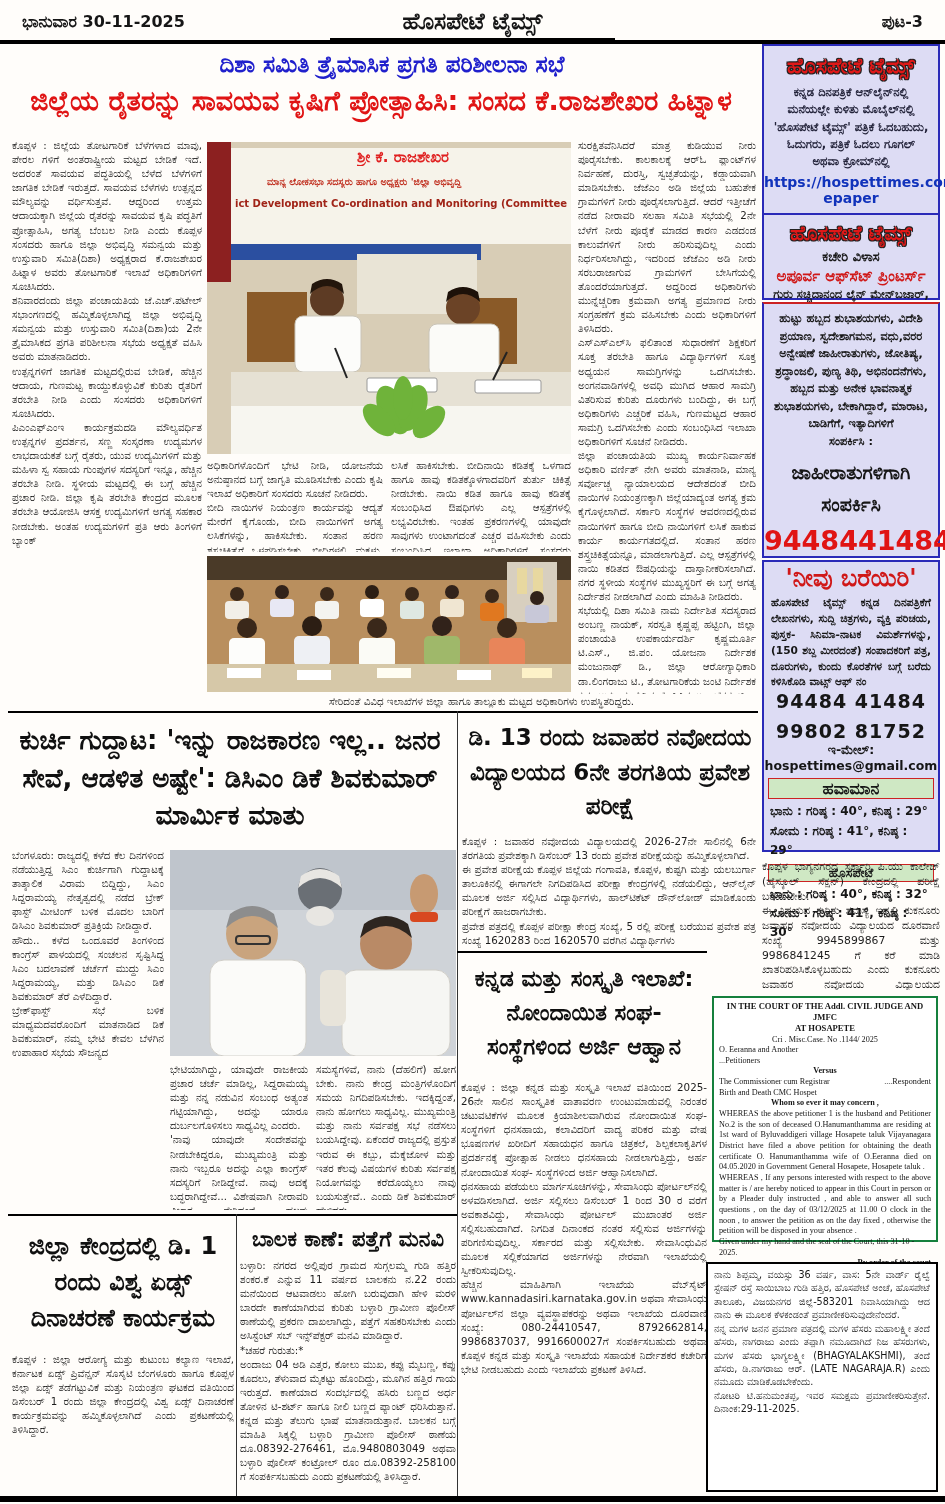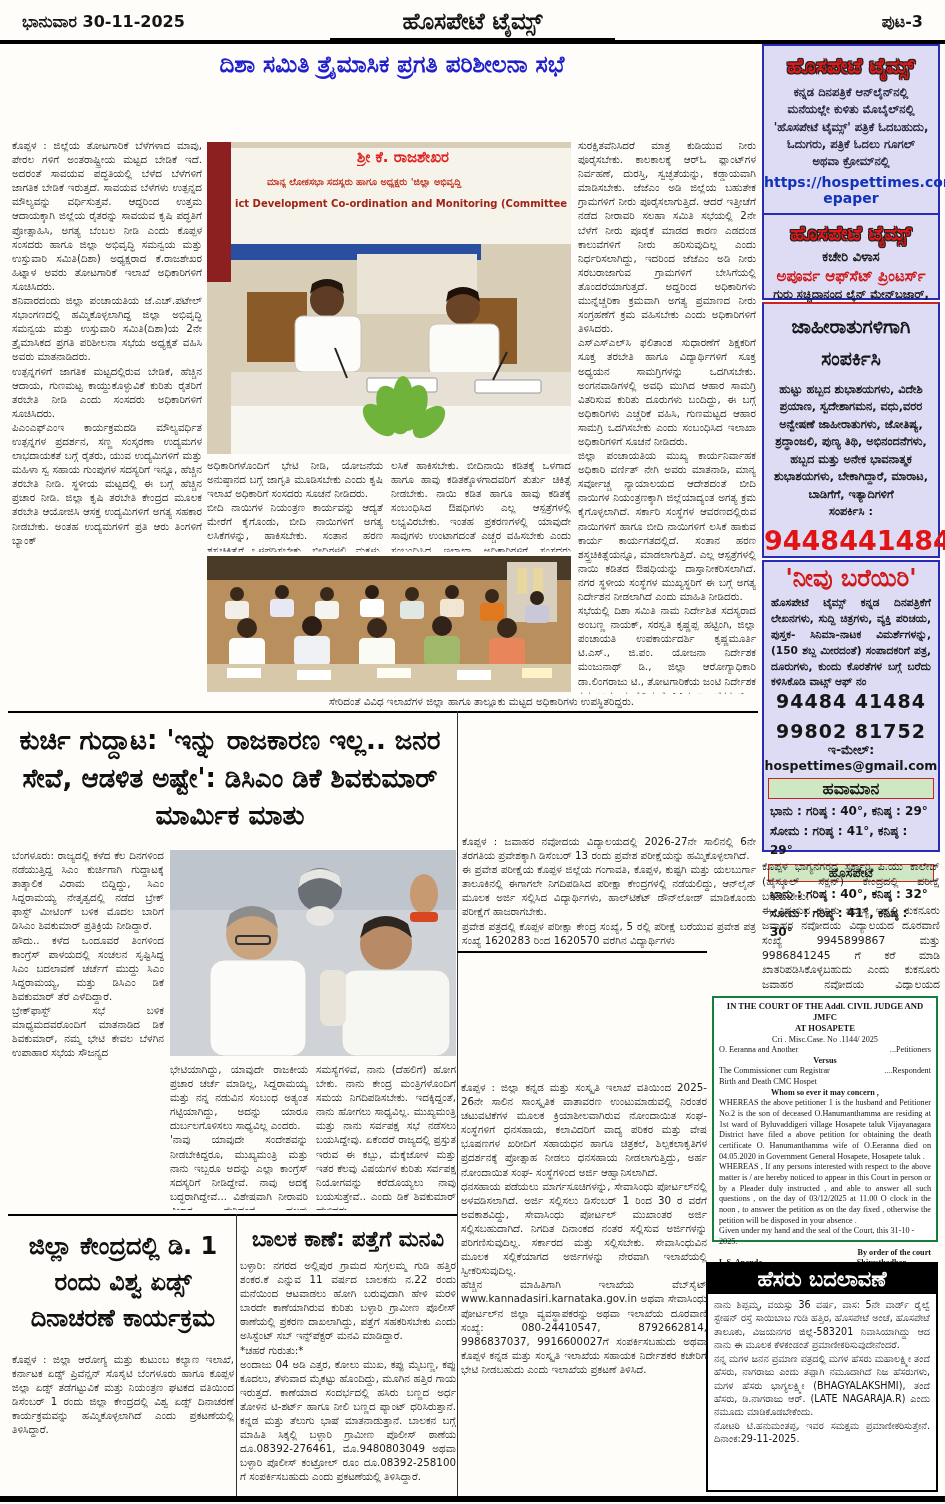--- a/index.html
+++ b/index.html
@@ -22,20 +22,21 @@
 <body>
 
 <div id="paper">
 
   <div class="abs" style="left:22px;top:12px;font-size:16px;font-weight:bold;">ಭಾನುವಾರ 30-11-2025</div>
   <div class="abs center" style="left:330px;top:8px;width:285px;font-size:23px;font-weight:bold;border-bottom:3px solid #000;padding-bottom:3px;">ಹೊಸಪೇಟೆ ಟೈಮ್ಸ್</div>
   <div class="abs" style="right:22px;top:12px;font-size:16px;font-weight:bold;">ಪುಟ-3</div>
   <div class="abs rule-h" style="left:0;top:40px;width:945px;height:4px;"></div>
 
   <div class="abs hl" style="left:52px;top:50px;width:680px;font-size:23px;color:#2020cc;">ದಿಶಾ ಸಮಿತಿ ತ್ರೈಮಾಸಿಕ ಪ್ರಗತಿ ಪರಿಶೀಲನಾ ಸಭೆ</div>
+  <div class="abs hl" style="left:5px;top:84px;width:752px;font-size:27px;color:#e01414;">ಜಿಲ್ಲೆಯ ರೈತರನ್ನು ಸಾವಯವ ಕೃಷಿಗೆ ಪ್ರೋತ್ಸಾಹಿಸಿ: ಸಂಸದ ಕೆ.ರಾಜಶೇಖರ ಹಿಟ್ನಾಳ</div>
 
   <div class="abs body-txt just pre" style="left:12px;top:138px;width:190px;height:556px;">ಕೊಪ್ಪಳ : ಜಿಲ್ಲೆಯ ತೋಟಗಾರಿಕೆ ಬೆಳೆಗಳಾದ ಮಾವು, ಪೇರಲ ಗಳಿಗೆ ಅಂತರಾಷ್ಟ್ರೀಯ ಮಟ್ಟದ ಬೇಡಿಕೆ ಇದೆ. ಅದರಂತೆ ಸಾವಯವ ಪದ್ಧತಿಯಲ್ಲಿ ಬೆಳೆದ ಬೆಳೆಗಳಿಗೆ ಜಾಗತಿಕ ಬೇಡಿಕೆ ಇರುತ್ತದೆ. ಸಾವಯವ ಬೆಳೆಗಳು ಉತ್ಪನ್ನದ ಮೌಲ್ಯವನ್ನು ವರ್ಧಿಸುತ್ತವೆ. ಆದ್ದರಿಂದ ಉತ್ತಮ ಆದಾಯಕ್ಕಾಗಿ ಜಿಲ್ಲೆಯ ರೈತರನ್ನು ಸಾವಯವ ಕೃಷಿ ಪದ್ಧತಿಗೆ ಪ್ರೋತ್ಸಾಹಿಸಿ, ಅಗತ್ಯ ಬೆಂಬಲ ನೀಡಿ ಎಂದು ಕೊಪ್ಪಳ ಸಂಸದರು ಹಾಗೂ ಜಿಲ್ಲಾ ಅಭಿವೃದ್ಧಿ ಸಮನ್ವಯ ಮತ್ತು ಉಸ್ತುವಾರಿ ಸಮಿತಿ(ದಿಶಾ) ಅಧ್ಯಕ್ಷರಾದ ಕೆ.ರಾಜಶೇಖರ ಹಿಟ್ನಾಳ ಅವರು ತೋಟಗಾರಿಕೆ ಇಲಾಖೆ ಅಧಿಕಾರಿಗಳಿಗೆ ಸೂಚಿಸಿದರು.
 ಶನಿವಾರದಂದು ಜಿಲ್ಲಾ ಪಂಚಾಯತಿಯ ಜೆ.ಎಚ್.ಪಟೇಲ್ ಸಭಾಂಗಣದಲ್ಲಿ ಹಮ್ಮಿಕೊಳ್ಳಲಾಗಿದ್ದ ಜಿಲ್ಲಾ ಅಭಿವೃದ್ಧಿ ಸಮನ್ವಯ ಮತ್ತು ಉಸ್ತುವಾರಿ ಸಮಿತಿ(ದಿಶಾ)ಯ 2ನೇ ತ್ರೈಮಾಸಿಕದ ಪ್ರಗತಿ ಪರಿಶೀಲನಾ ಸಭೆಯ ಅಧ್ಯಕ್ಷತೆ ವಹಿಸಿ ಅವರು ಮಾತನಾಡಿದರು.
 ಉತ್ಪನ್ನಗಳಿಗೆ ಜಾಗತಿಕ ಮಟ್ಟದಲ್ಲಿರುವ ಬೇಡಿಕೆ, ಹೆಚ್ಚಿನ ಆದಾಯ, ಗುಣಮಟ್ಟ ಕಾಯ್ದುಕೊಳ್ಳುವಿಕೆ ಕುರಿತು ರೈತರಿಗೆ ತರಬೇತಿ ನೀಡಿ ಎಂದು ಸಂಸದರು ಅಧಿಕಾರಿಗಳಿಗೆ ಸೂಚಿಸಿದರು.
 ಪಿಎಂಎಫ್‌ಎಂಇ ಕಾರ್ಯಕ್ರಮದಡಿ ಮೌಲ್ಯವರ್ಧಿತ ಉತ್ಪನ್ನಗಳ ಪ್ರದರ್ಶನ, ಸಣ್ಣ ಸಂಸ್ಕರಣಾ ಉದ್ಯಮಗಳ ಲಾಭದಾಯಕತೆ ಬಗ್ಗೆ ರೈತರು, ಯುವ ಉದ್ಯಮಿಗಳಿಗೆ ಮತ್ತು ಮಹಿಳಾ ಸ್ವ ಸಹಾಯ ಗುಂಪುಗಳ ಸದಸ್ಯರಿಗೆ ಇನ್ನೂ, ಹೆಚ್ಚಿನ ತರಬೇತಿ ನೀಡಿ. ಸ್ಥಳೀಯ ಮಟ್ಟದಲ್ಲಿ ಈ ಬಗ್ಗೆ ಹೆಚ್ಚಿನ ಪ್ರಚಾರ ನೀಡಿ. ಜಿಲ್ಲಾ ಕೃಷಿ ತರಬೇತಿ ಕೇಂದ್ರದ ಮೂಲಕ ತರಬೇತಿ ಆಯೋಜಿಸಿ ಆಸಕ್ತ ಉದ್ಯಮಿಗಳಿಗೆ ಅಗತ್ಯ ಸಹಕಾರ ನೀಡಬೇಕು. ಅಂತಹ ಉದ್ಯಮಗಳಿಗೆ ಪ್ರತಿ ಆರು ತಿಂಗಳಿಗೆ ಬ್ಯಾಂಕ್</div>
 
   <div class="abs" style="left:207px;top:142px;width:364px;height:312px;">
     <svg class="svgph" width="364" height="312" viewBox="0 0 364 312">
       <rect width="364" height="312" fill="#d8cdb6"></rect>
       <rect x="0" y="0" width="24" height="140" fill="#8c2020"></rect>
@@ -156,24 +157,26 @@
       <rect x="240" y="62" width="28" height="10" rx="4" fill="#d84820"></rect>
       <rect x="150" y="120" width="26" height="56" rx="8" fill="#e8e4da"></rect>
     </svg>
   </div>
 
   <div class="abs body-txt just pre" style="left:170px;top:1062px;width:138px;height:148px;">ಭೇಟಿಯಾಗಿದ್ದು, ಯಾವುದೇ ರಾಜಕೀಯ ಪ್ರಚಾರ ಚರ್ಚೆ ಮಾಡಿಲ್ಲ, ಸಿದ್ದರಾಮಯ್ಯ ಮತ್ತು ನನ್ನ ನಡುವಿನ ಸಂಬಂಧ ಅತ್ಯಂತ ಗಟ್ಟಿಯಾಗಿದ್ದು, ಅದನ್ನು ಯಾರೂ ದುರ್ಬಲಗೊಳಿಸಲು ಸಾಧ್ಯವಿಲ್ಲ ಎಂದರು.
 'ನಾವು ಯಾವುದೇ ಸಂದೇಶವನ್ನು ನೀಡಬೇಕಿದ್ದರೂ, ಮುಖ್ಯಮಂತ್ರಿ ಮತ್ತು ನಾನು ಇಬ್ಬರೂ ಅದನ್ನು ಎಲ್ಲಾ ಕಾಂಗ್ರೆಸ್ ಸದಸ್ಯರಿಗೆ ನೀಡಿದ್ದೇವೆ. ನಾವು ಅದಕ್ಕೆ ಬದ್ಧರಾಗಿದ್ದೇವೆ... ವಿಶೇಷವಾಗಿ ನೀರಾವರಿ ವಿಚಾರ ಸೇರಿದಂತೆ ಹಲವು ಬಗೆಹರಿಸಬೇಕಾದ</div>
   <div class="abs body-txt just pre" style="left:316px;top:1062px;width:140px;height:148px;">ಸಮಸ್ಯೆಗಳಿವೆ, ನಾನು (ದೆಹಲಿಗೆ) ಹೋಗ ಬೇಕು. ನಾನು ಕೇಂದ್ರ ಮಂತ್ರಿಗಳೊಂದಿಗೆ ಸಮಯ ನಿಗದಿಪಡಿಸಬೇಕು. ಇದಕ್ಕಿದ್ದಂತೆ, ನಾನು ಹೋಗಲು ಸಾಧ್ಯವಿಲ್ಲ. ಮುಖ್ಯಮಂತ್ರಿ ಮತ್ತು ನಾನು ಸರ್ವಪಕ್ಷ ಸಭೆ ನಡೆಸಲು ಬಯಸಿದ್ದೇವು. ಏಕೆಂದರೆ ರಾಜ್ಯದಲ್ಲಿ ಪ್ರಸ್ತುತ ಇರುವ ಈ ಕಬ್ಬು, ಮೆಕ್ಕೆಜೋಳ ಮತ್ತು ಇತರ ಕೆಲವು ವಿಷಯಗಳ ಕುರಿತು ಸರ್ವಪಕ್ಷ ನಿಯೋಗವನ್ನು ಕರೆದೊಯ್ಯಲು ನಾವು ಬಯಸುತ್ತೇವೆ.. ಎಂದು ಡಿಕೆ ಶಿವಕುಮಾರ್ ಹೇಳಿದರು.
 ಮತ್ತು ನಗರಾಭಿವೃದ್ಧಿಯಲ್ಲಿ ಬಹಳಷ್ಟು ಹೇಳಿದರು.</div>
 
+  <div class="abs hl" style="left:466px;top:720px;width:288px;font-size:23px;color:#101010;line-height:1.5;">ಡಿ. 13 ರಂದು ಜವಾಹರ ನವೋದಯ ವಿದ್ಯಾಲಯದ 6ನೇ ತರಗತಿಯ ಪ್ರವೇಶ ಪರೀಕ್ಷೆ</div>
   <div class="abs body-txt just pre" style="left:462px;top:834px;width:294px;height:116px;">ಕೊಪ್ಪಳ : ಜವಾಹರ ನವೋದಯ ವಿದ್ಯಾಲಯದಲ್ಲಿ 2026-27ನೇ ಸಾಲಿನಲ್ಲಿ 6ನೇ ತರಗತಿಯ ಪ್ರವೇಶಕ್ಕಾಗಿ ಡಿಸೆಂಬರ್ 13 ರಂದು ಪ್ರವೇಶ ಪರೀಕ್ಷೆಯನ್ನು ಹಮ್ಮಿಕೊಳ್ಳಲಾಗಿದೆ.
 ಈ ಪ್ರವೇಶ ಪರೀಕ್ಷೆಯ ಕೊಪ್ಪಳ ಜಿಲ್ಲೆಯ ಗಂಗಾವತಿ, ಕೊಪ್ಪಳ, ಕುಷ್ಟಗಿ ಮತ್ತು ಯಲಬುರ್ಗಾ ತಾಲೂಕಿನಲ್ಲಿ ಈಗಾಗಲೇ ನಿಗದಿಪಡಿಸಿದ ಪರೀಕ್ಷಾ ಕೇಂದ್ರಗಳಲ್ಲಿ ನಡೆಯಲಿದ್ದು, ಆನ್‌ಲೈನ್ ಮೂಲಕ ಅರ್ಜಿ ಸಲ್ಲಿಸಿದ ವಿದ್ಯಾರ್ಥಿಗಳು, ಹಾಲ್‌ಟಿಕೆಟ್ ಡೌನ್‌ಲೋಡ್ ಮಾಡಿಕೊಂಡು ಪರೀಕ್ಷೆಗೆ ಹಾಜರಾಗಬೇಕು.
 ಪ್ರವೇಶ ಪತ್ರದಲ್ಲಿ ಕೊಪ್ಪಳ ಪರೀಕ್ಷಾ ಕೇಂದ್ರ ಸಂಖ್ಯೆ, 5 ರಲ್ಲಿ ಪರೀಕ್ಷೆ ಬರೆಯುವ ಪ್ರವೇಶ ಪತ್ರ ಸಂಖ್ಯೆ 1620283 ರಿಂದ 1620570 ವರೆಗಿನ ವಿದ್ಯಾರ್ಥಿಗಳು</div>
 
+  <div class="abs hl" style="left:462px;top:962px;width:244px;font-size:22px;color:#101010;line-height:1.55;">ಕನ್ನಡ ಮತ್ತು ಸಂಸ್ಕೃತಿ ಇಲಾಖೆ: ನೋಂದಾಯಿತ ಸಂಘ- ಸಂಸ್ಥೆಗಳಿಂದ ಅರ್ಜಿ ಆಹ್ವಾನ</div>
   <div class="abs body-txt just pre" style="left:461px;top:1080px;width:246px;height:414px;">ಕೊಪ್ಪಳ : ಜಿಲ್ಲಾ ಕನ್ನಡ ಮತ್ತು ಸಂಸ್ಕೃತಿ ಇಲಾಖೆ ವತಿಯಿಂದ 2025-26ನೇ ಸಾಲಿನ ಸಾಂಸ್ಕೃತಿಕ ವಾತಾವರಣ ಉಂಟುಮಾಡುವಲ್ಲಿ ನಿರಂತರ ಚಟುವಟಿಕೆಗಳ ಮೂಲಕ ಕ್ರಿಯಾಶೀಲವಾಗಿರುವ ನೋಂದಾಯಿತ ಸಂಘ-ಸಂಸ್ಥೆಗಳಿಗೆ ಧನಸಹಾಯ, ಕಲಾವಿದರಿಗೆ ವಾದ್ಯ ಪರಿಕರ ಮತ್ತು ವೇಷ ಭೂಷಣಗಳ ಖರೀದಿಗೆ ಸಹಾಯಧನ ಹಾಗೂ ಚಿತ್ರಕಲೆ, ಶಿಲ್ಪಕಲಾಕೃತಿಗಳ ಪ್ರದರ್ಶನಕ್ಕೆ ಪ್ರೋತ್ಸಾಹ ನೀಡಲು ಧನಸಹಾಯ ನೀಡಲಾಗುತ್ತಿದ್ದು, ಅರ್ಹ ನೋಂದಾಯಿತ ಸಂಘ- ಸಂಸ್ಥೆಗಳಿಂದ ಅರ್ಜಿ ಆಹ್ವಾನಿಸಲಾಗಿದೆ.
 ಧನಸಹಾಯ ಪಡೆಯಲು ಮಾರ್ಗಸೂಚಿಗಳನ್ನು, ಸೇವಾಸಿಂಧು ಪೋರ್ಟಲ್‌ನಲ್ಲಿ ಅಳವಡಿಸಲಾಗಿದೆ. ಅರ್ಜಿ ಸಲ್ಲಿಸಲು ಡಿಸೆಂಬರ್ 1 ರಿಂದ 30 ರ ವರೆಗೆ ಅವಕಾಶವಿದ್ದು, ಸೇವಾಸಿಂಧು ಪೋರ್ಟಲ್ ಮುಖಾಂತರ ಅರ್ಜಿ ಸಲ್ಲಿಸಬಹುದಾಗಿದೆ. ನಿಗದಿತ ದಿನಾಂಕದ ನಂತರ ಸಲ್ಲಿಸುವ ಅರ್ಜಿಗಳನ್ನು ಪರಿಗಣಿಸುವುದಿಲ್ಲ. ಸರ್ಕಾರದ ಮತ್ತು ಸಲ್ಲಿಸಬೇಕು. ಸೇವಾಸಿಂಧುವಿನ ಮೂಲಕ ಸಲ್ಲಿಕೆಯಾಗದ ಅರ್ಜಿಗಳನ್ನು ನೇರವಾಗಿ ಇಲಾಖೆಯಲ್ಲಿ ಸ್ವೀಕರಿಸುವುದಿಲ್ಲ.
 ಹೆಚ್ಚಿನ ಮಾಹಿತಿಗಾಗಿ ಇಲಾಖೆಯ ವೆಬ್‌ಸೈಟ್ www.kannadasiri.karnataka.gov.in ಅಥವಾ ಸೇವಾಸಿಂಧು ಪೋರ್ಟಲ್‌ನ ಜಿಲ್ಲಾ ವ್ಯವಸ್ಥಾಪಕರನ್ನು ಅಥವಾ ಇಲಾಖೆಯ ದೂರವಾಣಿ ಸಂಖ್ಯೆ: 080-24410547, 8792662814, 9986837037, 9916600027ಗೆ ಸಂಪರ್ಕಿಸಬಹುದು ಅಥವಾ ಕೊಪ್ಪಳ ಕನ್ನಡ ಮತ್ತು ಸಂಸ್ಕೃತಿ ಇಲಾಖೆಯ ಸಹಾಯಕ ನಿರ್ದೇಶಕರ ಕಚೇರಿಗೆ ಭೇಟಿ ನೀಡಬಹುದು ಎಂದು ಇಲಾಖೆಯ ಪ್ರಕಟಣೆ ತಿಳಿಸಿದೆ.</div>
 
   <div class="abs hl" style="left:12px;top:1228px;width:222px;font-size:24px;color:#101010;line-height:1.5;">ಜಿಲ್ಲಾ ಕೇಂದ್ರದಲ್ಲಿ ಡಿ. 1 ರಂದು ವಿಶ್ವ ಏಡ್ಸ್ ದಿನಾಚರಣೆ ಕಾರ್ಯಕ್ರಮ</div>
   <div class="abs body-txt just pre" style="left:12px;top:1352px;width:222px;height:140px;">ಕೊಪ್ಪಳ : ಜಿಲ್ಲಾ ಆರೋಗ್ಯ ಮತ್ತು ಕುಟುಂಬ ಕಲ್ಯಾಣ ಇಲಾಖೆ, ಕರ್ನಾಟಕ ಏಡ್ಸ್ ಪ್ರಿವೆನ್ಷನ್ ಸೊಸೈಟಿ ಬೆಂಗಳೂರು ಹಾಗೂ ಕೊಪ್ಪಳ ಜಿಲ್ಲಾ ಏಡ್ಸ್ ತಡೆಗಟ್ಟುವಿಕೆ ಮತ್ತು ನಿಯಂತ್ರಣ ಘಟಕದ ವತಿಯಿಂದ ಡಿಸೆಂಬರ್ 1 ರಂದು ಜಿಲ್ಲಾ ಕೇಂದ್ರದಲ್ಲಿ ವಿಶ್ವ ಏಡ್ಸ್ ದಿನಾಚರಣೆ ಕಾರ್ಯಕ್ರಮವನ್ನು ಹಮ್ಮಿಕೊಳ್ಳಲಾಗಿದೆ ಎಂದು ಪ್ರಕಟಣೆಯಲ್ಲಿ ತಿಳಿಸಿದ್ದಾರೆ.</div>
 
   <div class="abs hl" style="left:242px;top:1226px;width:212px;font-size:21px;color:#101010;">ಬಾಲಕ ಕಾಣೆ: ಪತ್ತೆಗೆ ಮನವಿ</div>
   <div class="abs body-txt just pre" style="left:240px;top:1258px;width:216px;height:236px;">ಬಳ್ಳಾರಿ: ನಗರದ ಅಲ್ಲಿಪುರ ಗ್ರಾಮದ ಸುಗ್ಗಲಮ್ಮ ಗುಡಿ ಹತ್ತಿರ ಶಂಕರ.ಕೆ ಎನ್ನುವ 11 ವರ್ಷದ ಬಾಲಕನು ನ.22 ರಂದು ಮನೆಯಿಂದ ಆಟವಾಡಲು ಹೋಗಿ ಬರುವುದಾಗಿ ಹೇಳಿ ಮರಳಿ ಬಾರದೇ ಕಾಣೆಯಾಗಿರುವ ಕುರಿತು ಬಳ್ಳಾರಿ ಗ್ರಾಮೀಣ ಪೊಲೀಸ್ ಠಾಣೆಯಲ್ಲಿ ಪ್ರಕರಣ ದಾಖಲಾಗಿದ್ದು, ಪತ್ತೆಗೆ ಸಹಕರಿಸಬೇಕು ಎಂದು ಅಸಿಸ್ಟೆಂಟ್ ಸಬ್ ಇನ್ಸ್‌ಪೆಕ್ಟರ್ ಮನವಿ ಮಾಡಿದ್ದಾರೆ.
 *ಚಹರೆ ಗುರುತು:*
@@ -184,23 +187,23 @@
     <div class="center" style="font-size:11.5px;font-weight:bold;color:#23233a;padding:6px 8px 0 8px;line-height:1.5;">ಕನ್ನಡ ದಿನಪತ್ರಿಕೆ ಆನ್‌ಲೈನ್‌ನಲ್ಲಿ ಮನೆಯಲ್ಲೇ ಕುಳಿತು ಮೊಬೈಲ್‌ನಲ್ಲಿ 'ಹೊಸಪೇಟೆ ಟೈಮ್ಸ್' ಪತ್ರಿಕೆ ಓದಬಹುದು, ಓದುಗರು, ಪತ್ರಿಕೆ ಓದಲು ಗೂಗಲ್ ಅಥವಾ ಕ್ರೋಮ್‌ನಲ್ಲಿ</div>
     <div class="center" style="font-size:14px;font-weight:bold;color:#1133bb;padding-top:4px;">https://hospettimes.com/ epaper</div>
     <div style="border-top:2px solid #2a2ab8;margin-top:7px;"></div>
     <div class="center logo-red" style="font-size:20px;margin-top:6px;">ಹೊಸಪೇಟೆ ಟೈಮ್ಸ್</div>
     <div class="center" style="font-size:13px;font-weight:bold;margin-top:4px;">ಕಚೇರಿ ವಿಳಾಸ</div>
     <div class="center" style="font-size:15px;font-weight:bold;color:#d01818;margin-top:2px;">ಅಪೂರ್ವ ಆಫ್‌ಸೆಟ್ ಪ್ರಿಂಟರ್ಸ್</div>
     <div class="center" style="font-size:11.5px;font-weight:bold;padding:2px 6px;">ಗುರು ಸಚ್ಚಿದಾನಂದ ಲೈನ್ ಮೇನ್‌ಬಜಾರ್, ಹೊಸಪೇಟೆ ವಿಜಯನಗರ ಜಿಲ್ಲೆ.</div>
   </div>
 
   <div class="abs sb-box" style="left:762px;top:302px;width:178px;height:256px;border-top:2px solid #cc2222;">
-    <div class="center" style="font-size:19px;font-weight:bold;margin-top:6px;line-height:1.7;">ಜಾಹೀರಾತುಗಳಿಗಾಗಿ ಸಂಪರ್ಕಿಸಿ</div>
     <div class="center pre" style="font-size:11.3px;font-weight:bold;padding:6px 7px 0 7px;line-height:1.55;">ಹುಟ್ಟು ಹಬ್ಬದ ಶುಭಾಶಯಗಳು, ವಿದೇಶಿ ಪ್ರಯಾಣ, ಸ್ವದೇಶಾಗಮನ, ವಧು,ವರರ ಅನ್ವೇಷಣೆ ಜಾಹೀರಾತುಗಳು, ಜೋತಿಷ್ಯ, ಶ್ರದ್ಧಾಂಜಲಿ, ಪುಣ್ಯ ತಿಥಿ, ಅಭಿನಂದನೆಗಳು, ಹಬ್ಬದ ಮತ್ತು ಅನೇಕ ಭಾವನಾತ್ಮಕ ಶುಭಾಶಯಗಳು, ಬೇಕಾಗಿದ್ದಾರೆ, ಮಾರಾಟ, ಬಾಡಿಗೆಗೆ, ಇತ್ಯಾದಿಗಳಿಗೆ
 ಸಂಪರ್ಕಿಸಿ :</div>
+    <div class="center" style="font-size:19px;font-weight:bold;margin-top:6px;line-height:1.7;">ಜಾಹೀರಾತುಗಳಿಗಾಗಿ ಸಂಪರ್ಕಿಸಿ</div>
     <div class="center" style="font-size:27px;font-weight:bold;color:#e01414;margin-top:4px;">9448441484</div>
   </div>
 
   <div class="abs sb-box" style="left:762px;top:560px;width:178px;height:292px;">
     <div class="center" style="font-size:24px;font-weight:bold;color:#d01818;margin-top:2px;">'ನೀವು ಬರೆಯಿರಿ'</div>
     <div class="just" style="font-size:10.6px;font-weight:bold;padding:3px 7px 0 7px;line-height:1.5;">ಹೊಸಪೇಟೆ ಟೈಮ್ಸ್ ಕನ್ನಡ ದಿನಪತ್ರಿಕೆಗೆ ಲೇಖನಗಳು, ಸುದ್ದಿ ಚಿತ್ರಗಳು, ವ್ಯಕ್ತಿ ಪರಿಚಯ, ಪುಸ್ತಕ- ಸಿನಿಮಾ-ನಾಟಕ ವಿಮರ್ಶೆಗಳನ್ನು,(150 ಶಬ್ದ ಮೀರದಂತೆ) ಸಂಪಾದಕರಿಗೆ ಪತ್ರ, ದೂರುಗಳು, ಕುಂದು ಕೊರತೆಗಳ ಬಗ್ಗೆ ಬರೆದು ಕಳಿಸಿಕೊಡಿ ವಾಟ್ಸ್ ಆಫ್ ನಂ</div>
     <div class="center" style="font-size:19px;font-weight:bold;letter-spacing:1px;">94484 41484</div>
     <div class="center" style="font-size:19px;font-weight:bold;letter-spacing:1px;margin-top:8px;">99802 81752</div>
     <div class="center" style="font-size:12.5px;font-weight:bold;">ಇ-ಮೇಲ್: hospettimes@gmail.com</div>
     <div style="background:#cfe8c4;border:1.5px solid #cc2222;margin:5px 4px 0 4px;text-align:center;font-size:16px;font-weight:bold;">ಹವಾಮಾನ</div>
@@ -211,21 +214,21 @@
 ಸೋಮ : ಗರಿಷ್ಠ : 41°, ಕನಿಷ್ಠ : 30°</div>
   </div>
 
   <div class="abs body-txt just pre" style="left:762px;top:860px;width:178px;height:130px;font-size:10.8px;">ಕೊಪ್ಪಳ ಭಾಗ್ಯನಗರದ ಸರ್ಕಾರಿ ಪಿ.ಯು ಕಾಲೇಜ್ (ಹೈಸ್ಕೂಲ್ ಸೆಕ್ಷನ್) ಕೇಂದ್ರದಲ್ಲಿ ಪರೀಕ್ಷೆ ಬರೆಯಬೇಕು.
 ಈ ವಿಷಯದ ಕುರಿತು ಸಮಸ್ಯೆ ಇದ್ದಲ್ಲಿ ಕುಕನೂರು ಜವಾಹರ ನವೋದಯ ವಿದ್ಯಾಲಯದ ದೂರವಾಣಿ ಸಂಖ್ಯೆ 9945899867 ಮತ್ತು 9986841245 ಗೆ ಕರೆ ಮಾಡಿ ಖಾತರಿಪಡಿಸಿಕೊಳ್ಳಬಹುದು ಎಂದು ಕುಕನೂರು ಜವಾಹರ ನವೋದಯ ವಿದ್ಯಾಲಯದ ಪ್ರಾಂಶುಪಾಲರು ಪ್ರಕಟಣೆಯು ತಿಳಿಸಿದೆ.</div>
 
   <div class="abs courtfont" style="left:712px;top:996px;width:226px;height:246px;background:#fff;border:2px solid #15803d;box-sizing:border-box;padding:3px 5px;font-size:8.2px;line-height:1.3;">
     <div class="center" style="font-weight:bold;font-size:8.6px;">IN THE COURT OF THE Addl. CIVIL JUDGE AND JMFC</div>
     <div class="center" style="font-weight:bold;font-size:8.6px;">AT HOSAPETE</div>
     <div class="center" style="font-weight:normal;">Cri . Misc.Case. No .1144/ 2025</div>
-    <div style="display:flex;justify-content:space-between;">
+    <div style="display:flex;justify-content:space-between;flex-direction:column;">
         <span>O. Eeranna and Another</span>
         <span>...Petitioners</span>
       </div>
     <div class="center" style="font-weight:bold;">Versus</div>
     <div style="display:flex;justify-content:space-between;">
         <span class="pre">The Commissioner cum Registrar
 Birth and Death CMC Hospet</span>
         <span>....Respondent</span>
       </div>
     <div class="center" style="font-weight:bold;">Whom so ever it may concern ,</div>
@@ -234,20 +237,19 @@
     <div>Given under my hand and the seal of the Court, this 31-10 - 2025.</div>
     <div style="text-align:right;font-weight:bold;">By order of the court</div>
     <div style="display:flex;justify-content:space-between;font-weight:bold;">
       <span><span>L.S. Ananda</span><br><span>Advocate , Hosapete</span></span>
       <span class="center"><span>Shiresthedhar</span><br><span class="pre">Addl. Civil Judge &amp; JMFC ,
 Court Hosapete.</span></span>
     </div>
   </div>
 
   <div class="abs" style="left:706px;top:1262px;width:232px;height:230px;background:#fff;border:2px solid #000;box-sizing:border-box;">
-    <div style="background:#000;color:#fff;text-align:center;font-size:21px;font-weight:bold;padding:3px 0;">ಹೆಸರು ಬದಲಾವಣೆ</div>
     <div class="just pre" style="font-size:9.6px;line-height:1.4;padding:4px 6px;">ನಾನು ಶಿಪ್ಪಮ್ಮ, ವಯಸ್ಸು 36 ವರ್ಷ, ವಾಸ: 5ನೇ ವಾರ್ಡ್ ರೈಲ್ವೆ ಸ್ಟೇಷನ್ ರಸ್ತೆ ಸಾಯಿಬಾಬ ಗುಡಿ ಹತ್ತಿರ, ಹೊಸಪೇಟೆ ಅಂಚೆ, ಹೊಸಪೇಟೆ ತಾಲೂಕು, ವಿಜಯನಗರ ಜಿಲ್ಲೆ-583201 ನಿವಾಸಿಯಾಗಿದ್ದು ಆದ ನಾನು ಈ ಮೂಲಕ ಕೆಳಕಂಡಂತೆ ಪ್ರಮಾಣೀಕರಿಸುವುದೇನೆಂದರೆ.
 ನನ್ನ ಮಗಳ ಜನನ ಪ್ರಮಾಣ ಪತ್ರದಲ್ಲಿ ಮಗಳ ಹೆಸರು ಮಹಾಲಕ್ಷ್ಮೀ ತಂದೆ ಹೆಸರು, ನಾಗರಾಜು ಎಂದು ತಪ್ಪಾಗಿ ನಮೂದಾಗಿದೆ ನಿಜ ಹೆಸರುಗಳು, ಮಗಳ ಹೆಸರು ಭಾಗ್ಯಲಕ್ಷ್ಮೀ (BHAGYALAKSHMI), ತಂದೆ ಹೆಸರು, ಡಿ.ನಾಗರಾಜು ಆರ್. (LATE NAGARAJA.R) ಎಂದು ನಮೂದು ಮಾಡಿಕೊಡಬೇಕೆಂದು.
 ನೋಟರಿ ಟಿ.ಹನುಮಂತಪ್ಪ, ಇವರ ಸಮಕ್ಷಮ ಪ್ರಮಾಣೀಕರಿಸುತ್ತೇನೆ. ದಿನಾಂಕ:29-11-2025.</div>
   </div>
 
   <div class="abs rule-h" style="left:0;top:1496px;width:945px;height:6px;"></div>
 </div>
 
 </body></html>

